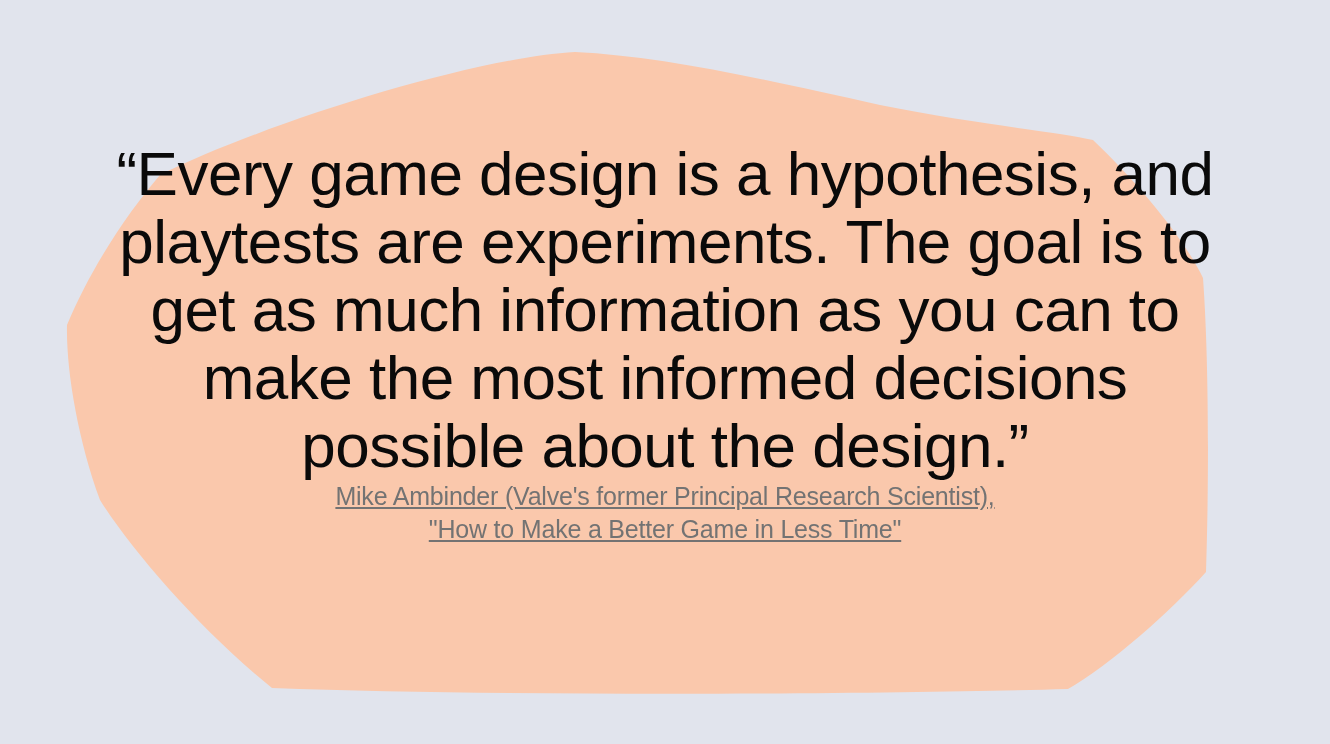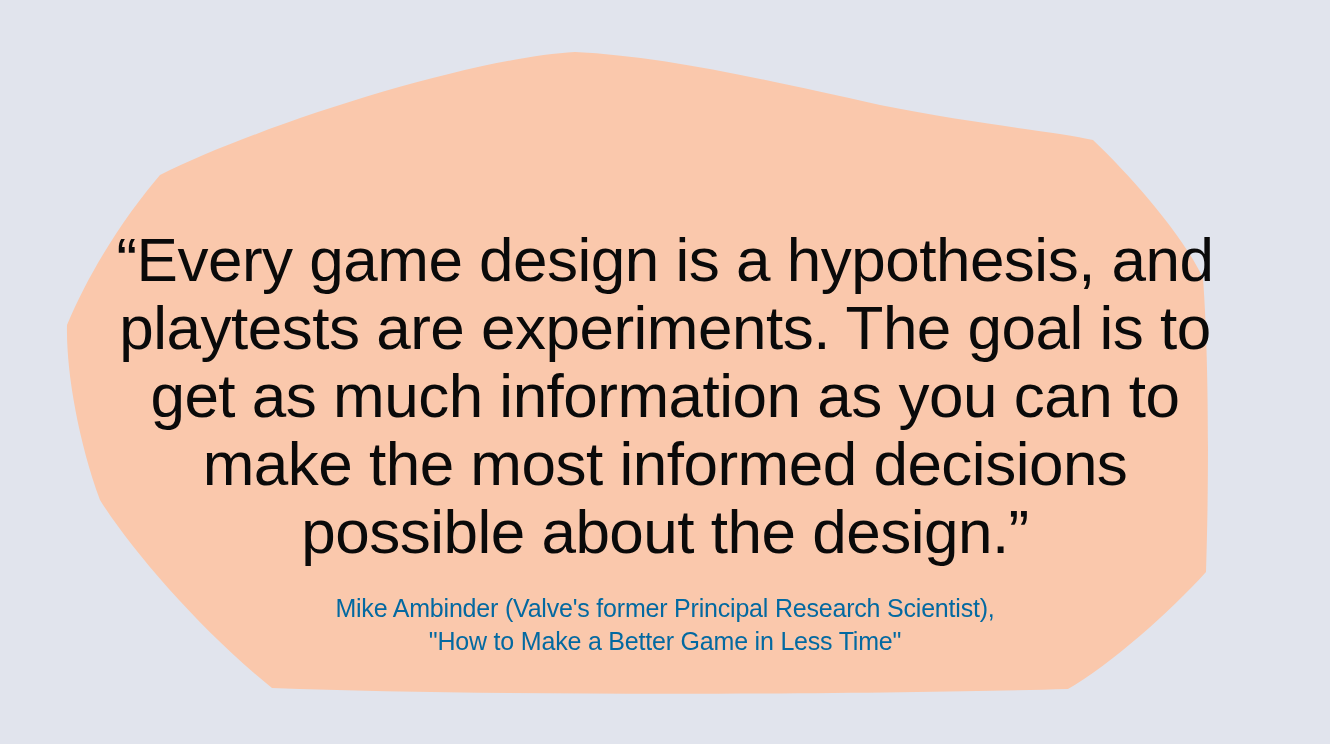--- a/index.html
+++ b/index.html
@@ -28,42 +28,42 @@
   }
   #content {
     position: absolute;
     left: 0;
     top: 0;
     width: 1330px;
     height: 744px;
     display: flex;
     flex-direction: column;
     align-items: center;
-    justify-content: center;
+    justify-content: flex-start;
   }
   .quote-block {
     width: 1100px;
     margin-top: 140px;
     text-align: center;
     color: #0a0a0a;
     font-size: 62px;
     line-height: 68px;
     font-weight: 400;
     letter-spacing: -0.5px;
     white-space: pre-line;
   }
   .attribution {
     width: 1100px;
-    margin-top: 26px;
     text-align: center;
-    color: #0369a1;
+    color: #737373;
     font-size: 25px;
     line-height: 33px;
     font-weight: 400;
     letter-spacing: -0.2px;
+    text-decoration: underline;
   }
   .attr-line {
     display: block;
   }
 </style>
 </head>
 <body>
 
 <div id="stage">
 

